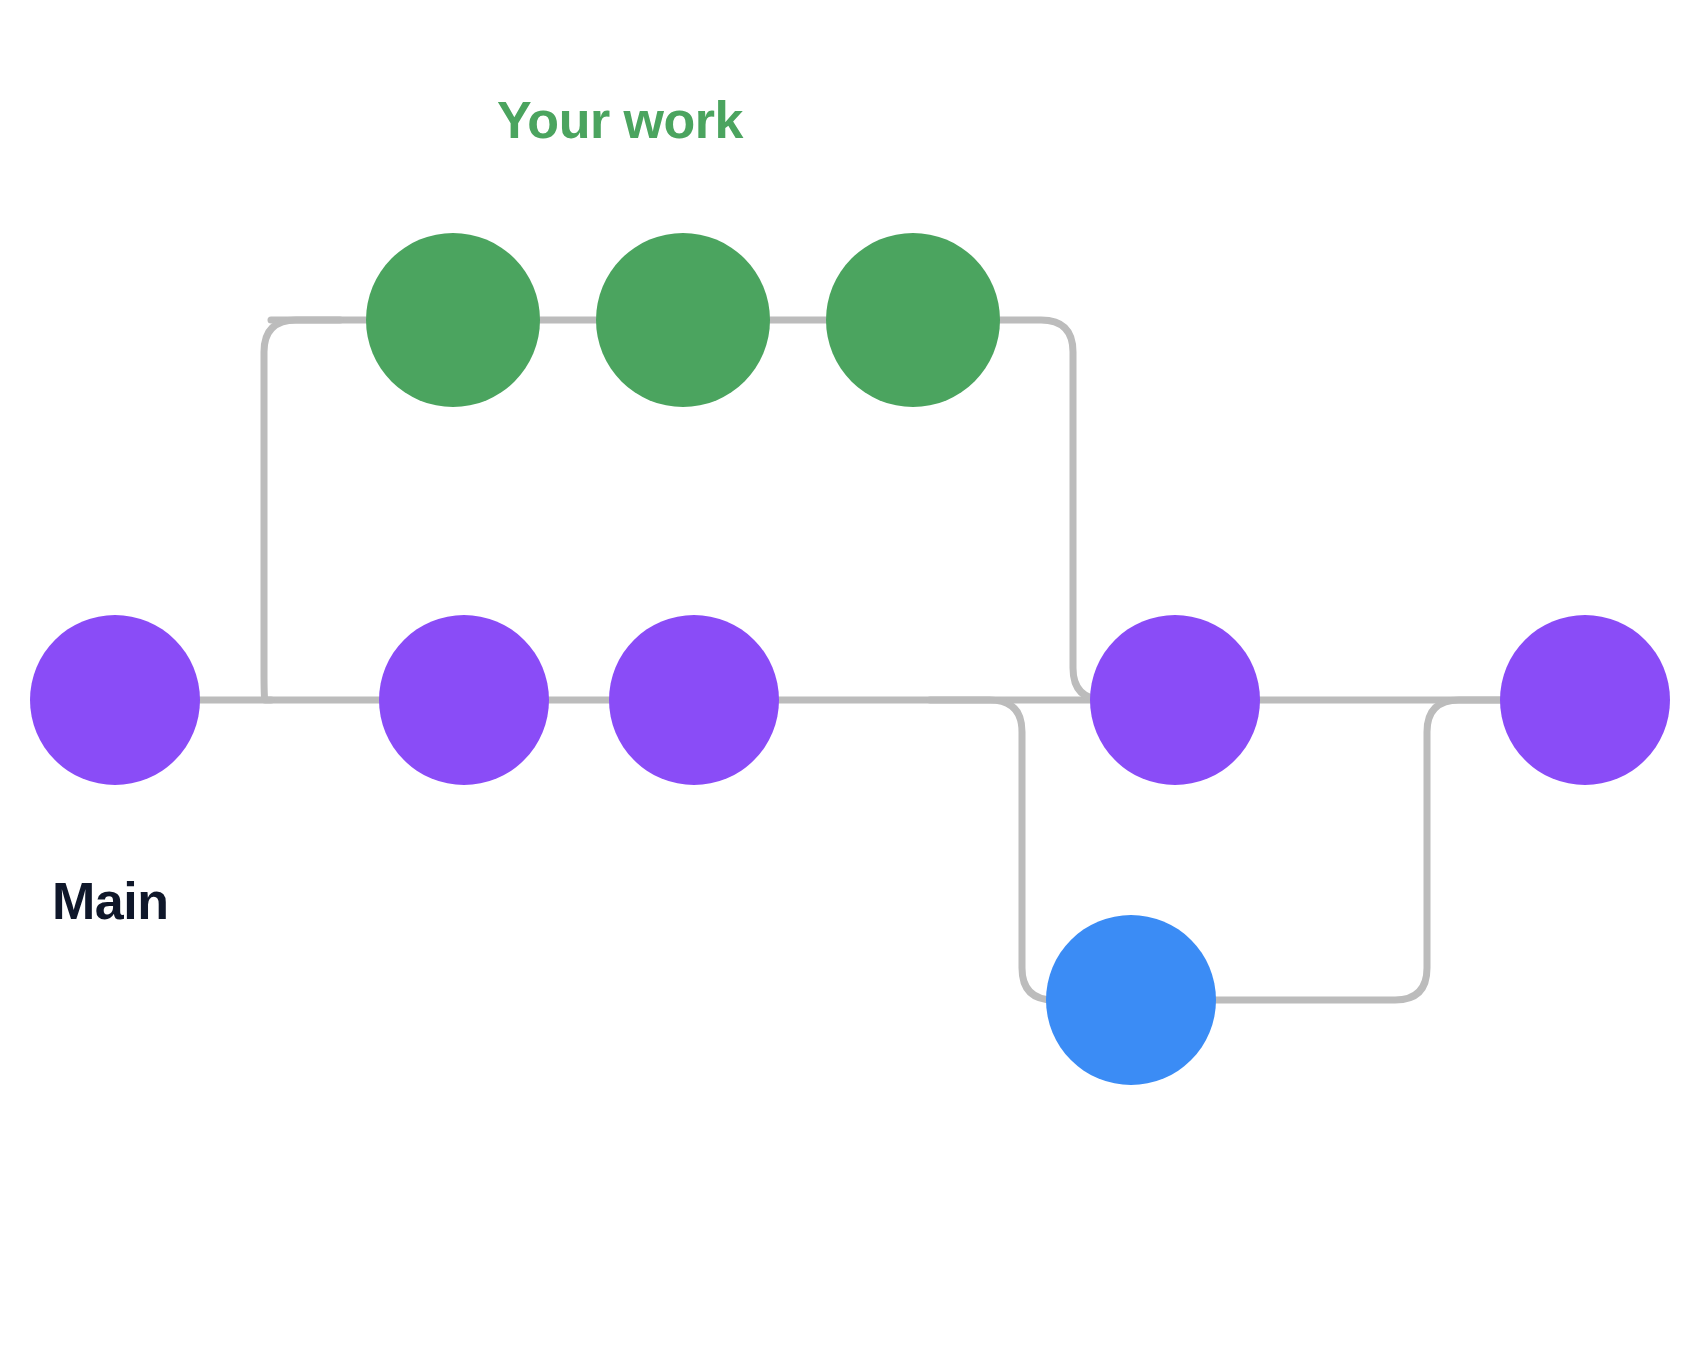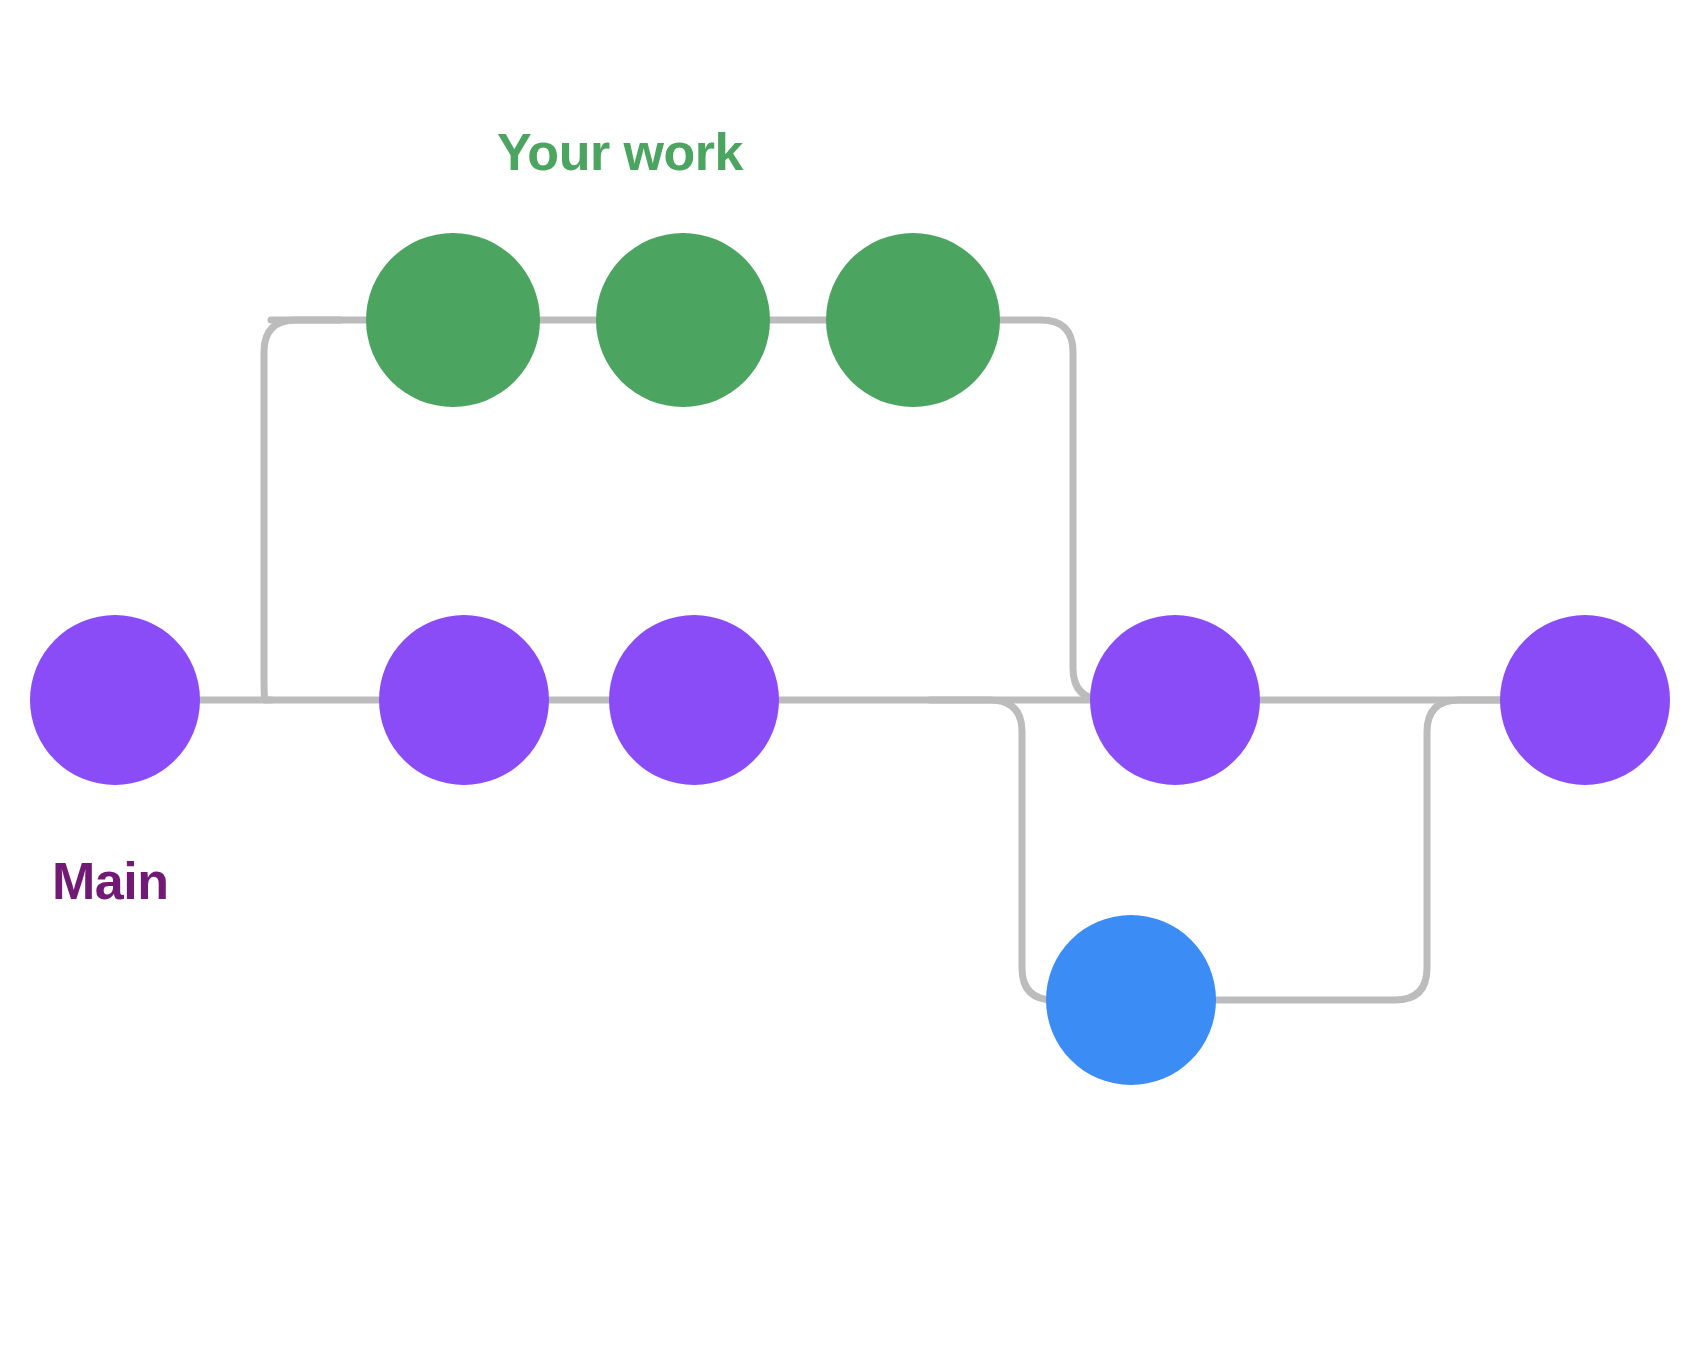--- a/index.html
+++ b/index.html
@@ -90,18 +90,18 @@
       <circle cy="700" r="85" fill="#8a4cf7" cx="1175"></circle>
       <circle cy="700" r="85" fill="#8a4cf7" cx="1585"></circle>
     </g>
 
     <g id="commits-another-person">
       <circle cy="1000" r="85" fill="#3b8cf5" cx="1131"></circle>
     </g>
 
   </svg>
 
-  <div class="branch-label" id="label-your-work" style="color:#4ba45f;margin-top:32px;">Your work</div>
+  <div class="branch-label" id="label-your-work" style="color:#4ba45f;">Your work</div>
 
-  <div class="branch-label" id="label-main" style="color:#701a75;">Main</div>
+  <div class="branch-label" id="label-main" style="color:#0f172a;margin-top:20px;">Main</div>
 
 
 </div>
 
 </body></html>

